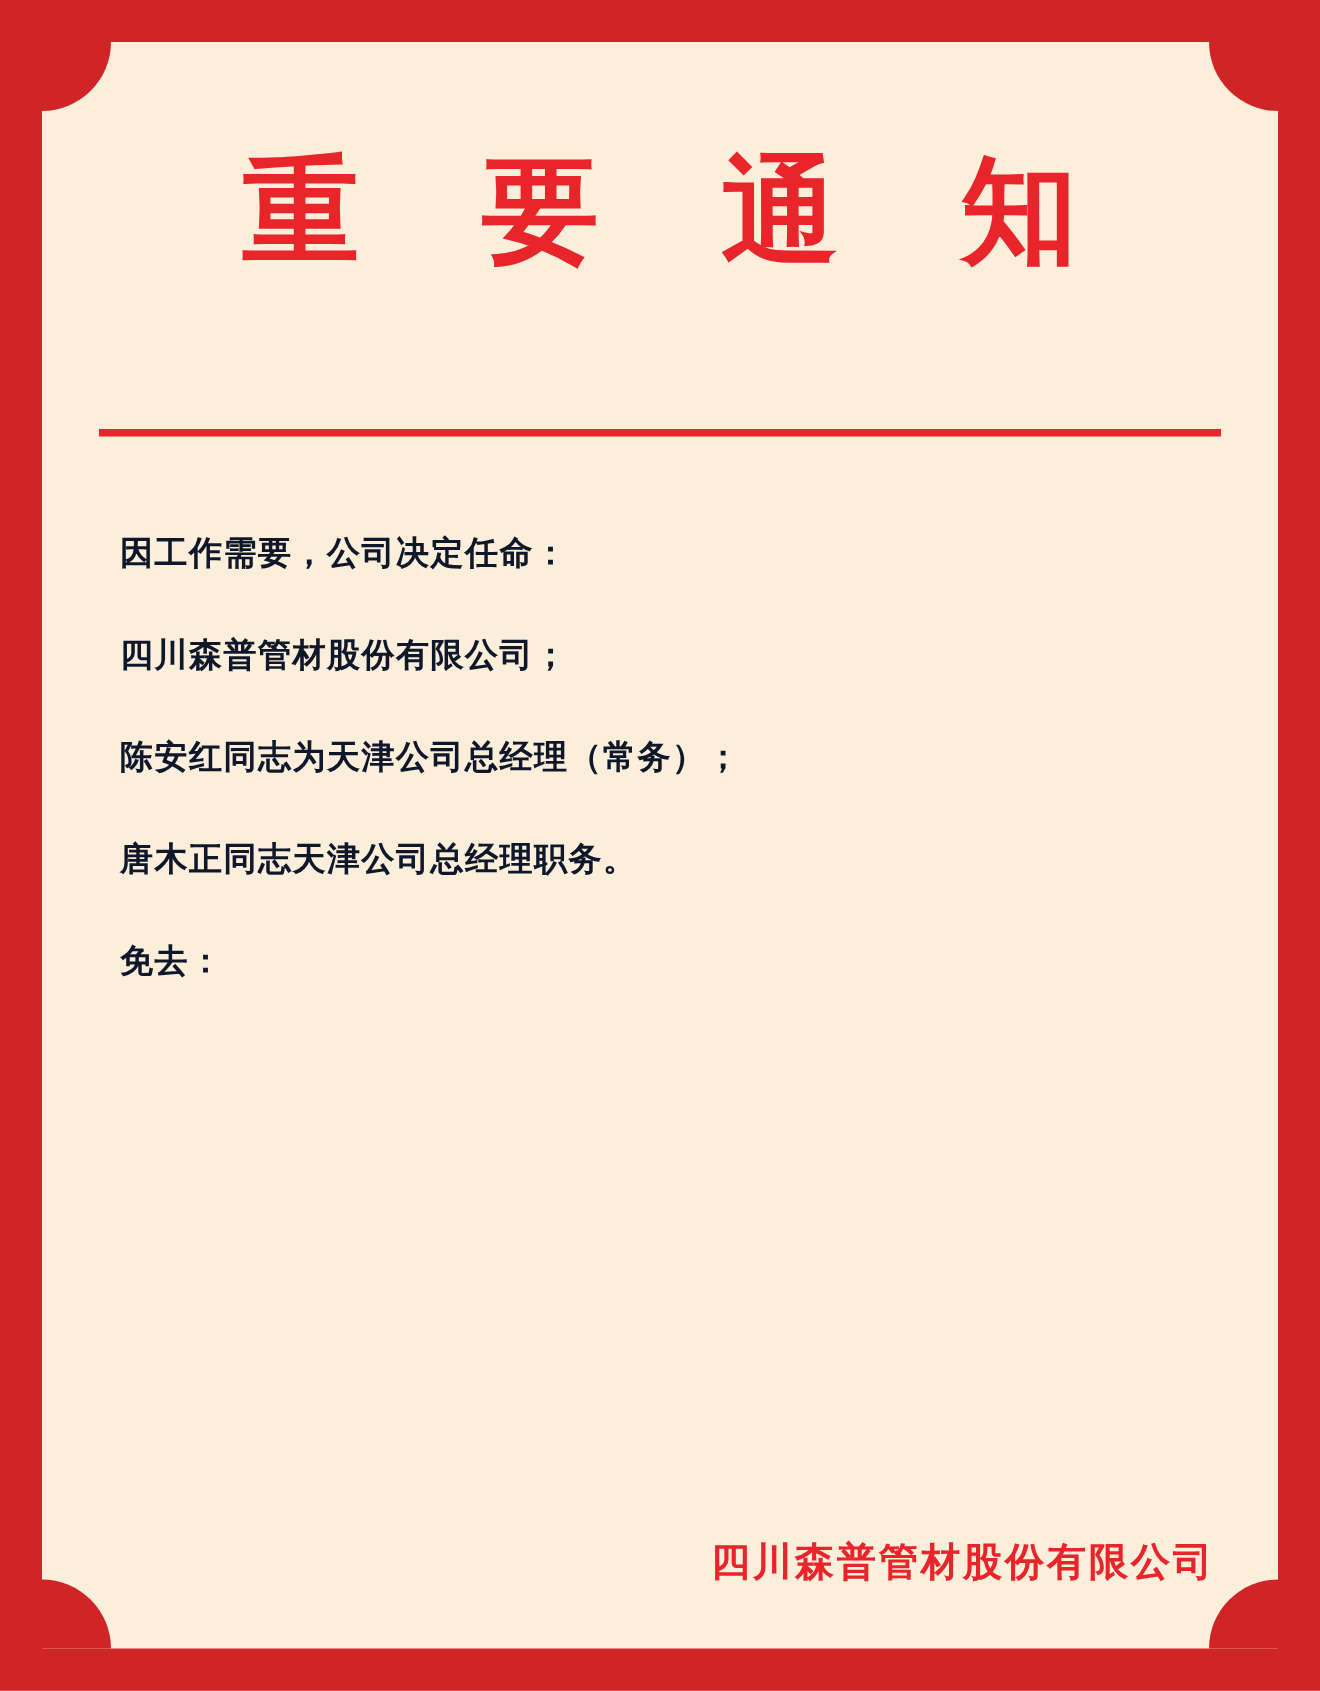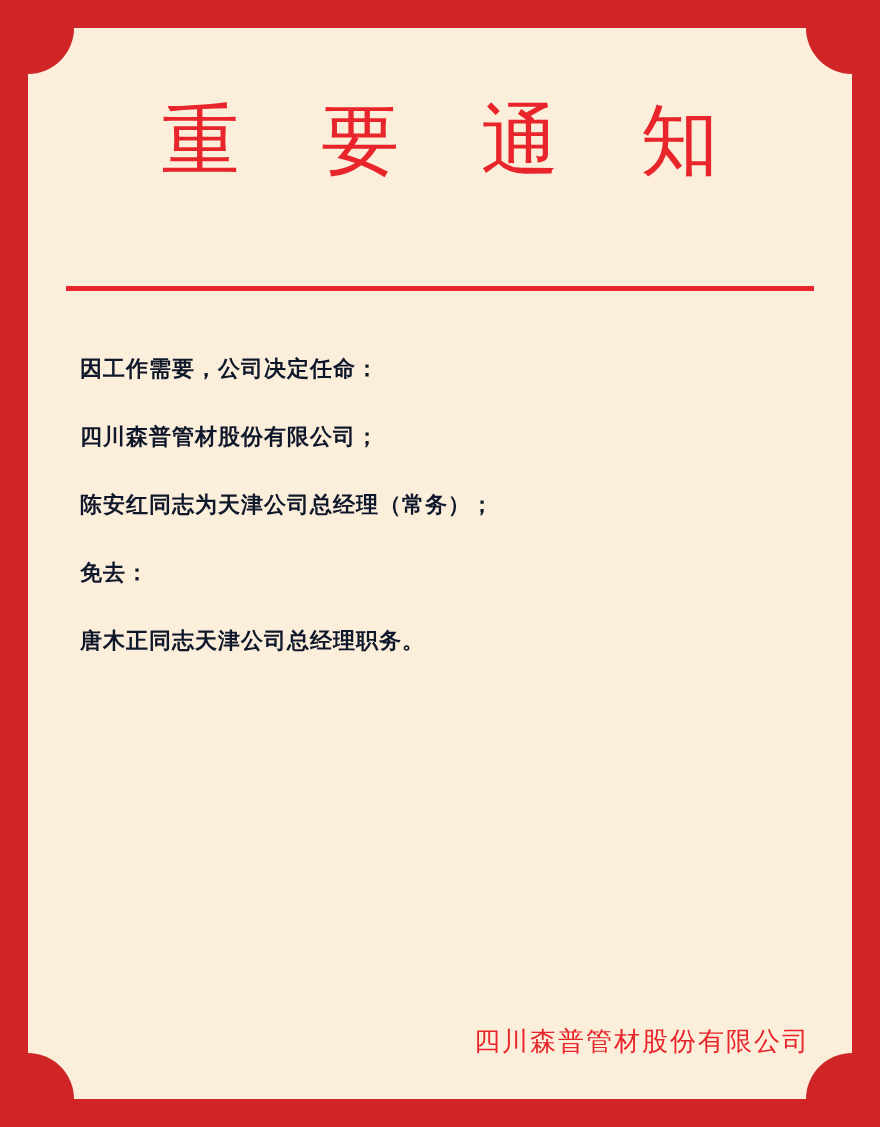--- a/index.html
+++ b/index.html
@@ -46,21 +46,21 @@
   .corner.br { right: 0; bottom: 0; border-top-left-radius: 46px; }
 
   .title {
     position: absolute;
     left: 0;
     right: 0;
     top: 70px;
     text-align: center;
     color: #e8252a;
     font-size: 78px;
-    font-weight: normal;
+    font-weight: bold;
     letter-spacing: 30px;
     text-indent: 30px;
     line-height: 1.1;
     font-family: "Liberation Sans", "DejaVu Sans", sans-serif;
   }
 
   .divider {
     position: absolute;
     left: 38px;
     right: 38px;
@@ -89,21 +89,21 @@
 
   .signature {
     position: absolute;
     right: 42px;
     bottom: 38px;
     text-align: right;
   }
   .sig-line {
     color: #e8252a;
     font-size: 26px;
-    font-weight: normal;
+    font-weight: bold;
     line-height: 1.55;
     letter-spacing: 2px;
     font-family: "Liberation Sans", "DejaVu Sans", sans-serif;
   }
 </style>
 </head>
 <body>
 
 <div class="poster">
 
@@ -115,22 +115,22 @@
     <div class="corner br"></div>
 
     <div class="title">重 要 通 知</div>
 
     <div class="divider"></div>
 
     <div class="body">
       <div class="body-line">因工作需要，公司决定任命：</div>
       <div class="body-line">四川森普管材股份有限公司；</div>
       <div class="body-line">陈安红同志为天津公司总经理（常务）；</div>
+      <div class="body-line">唐木正同志天津公司总经理职务。</div>
       <div class="body-line">免去：</div>
-      <div class="body-line">唐木正同志天津公司总经理职务。</div>
     </div>
 
     <div class="signature">
       <div class="sig-line">四川森普管材股份有限公司</div>
     </div>
 
   </div>
 </div>
 
 </body></html>

